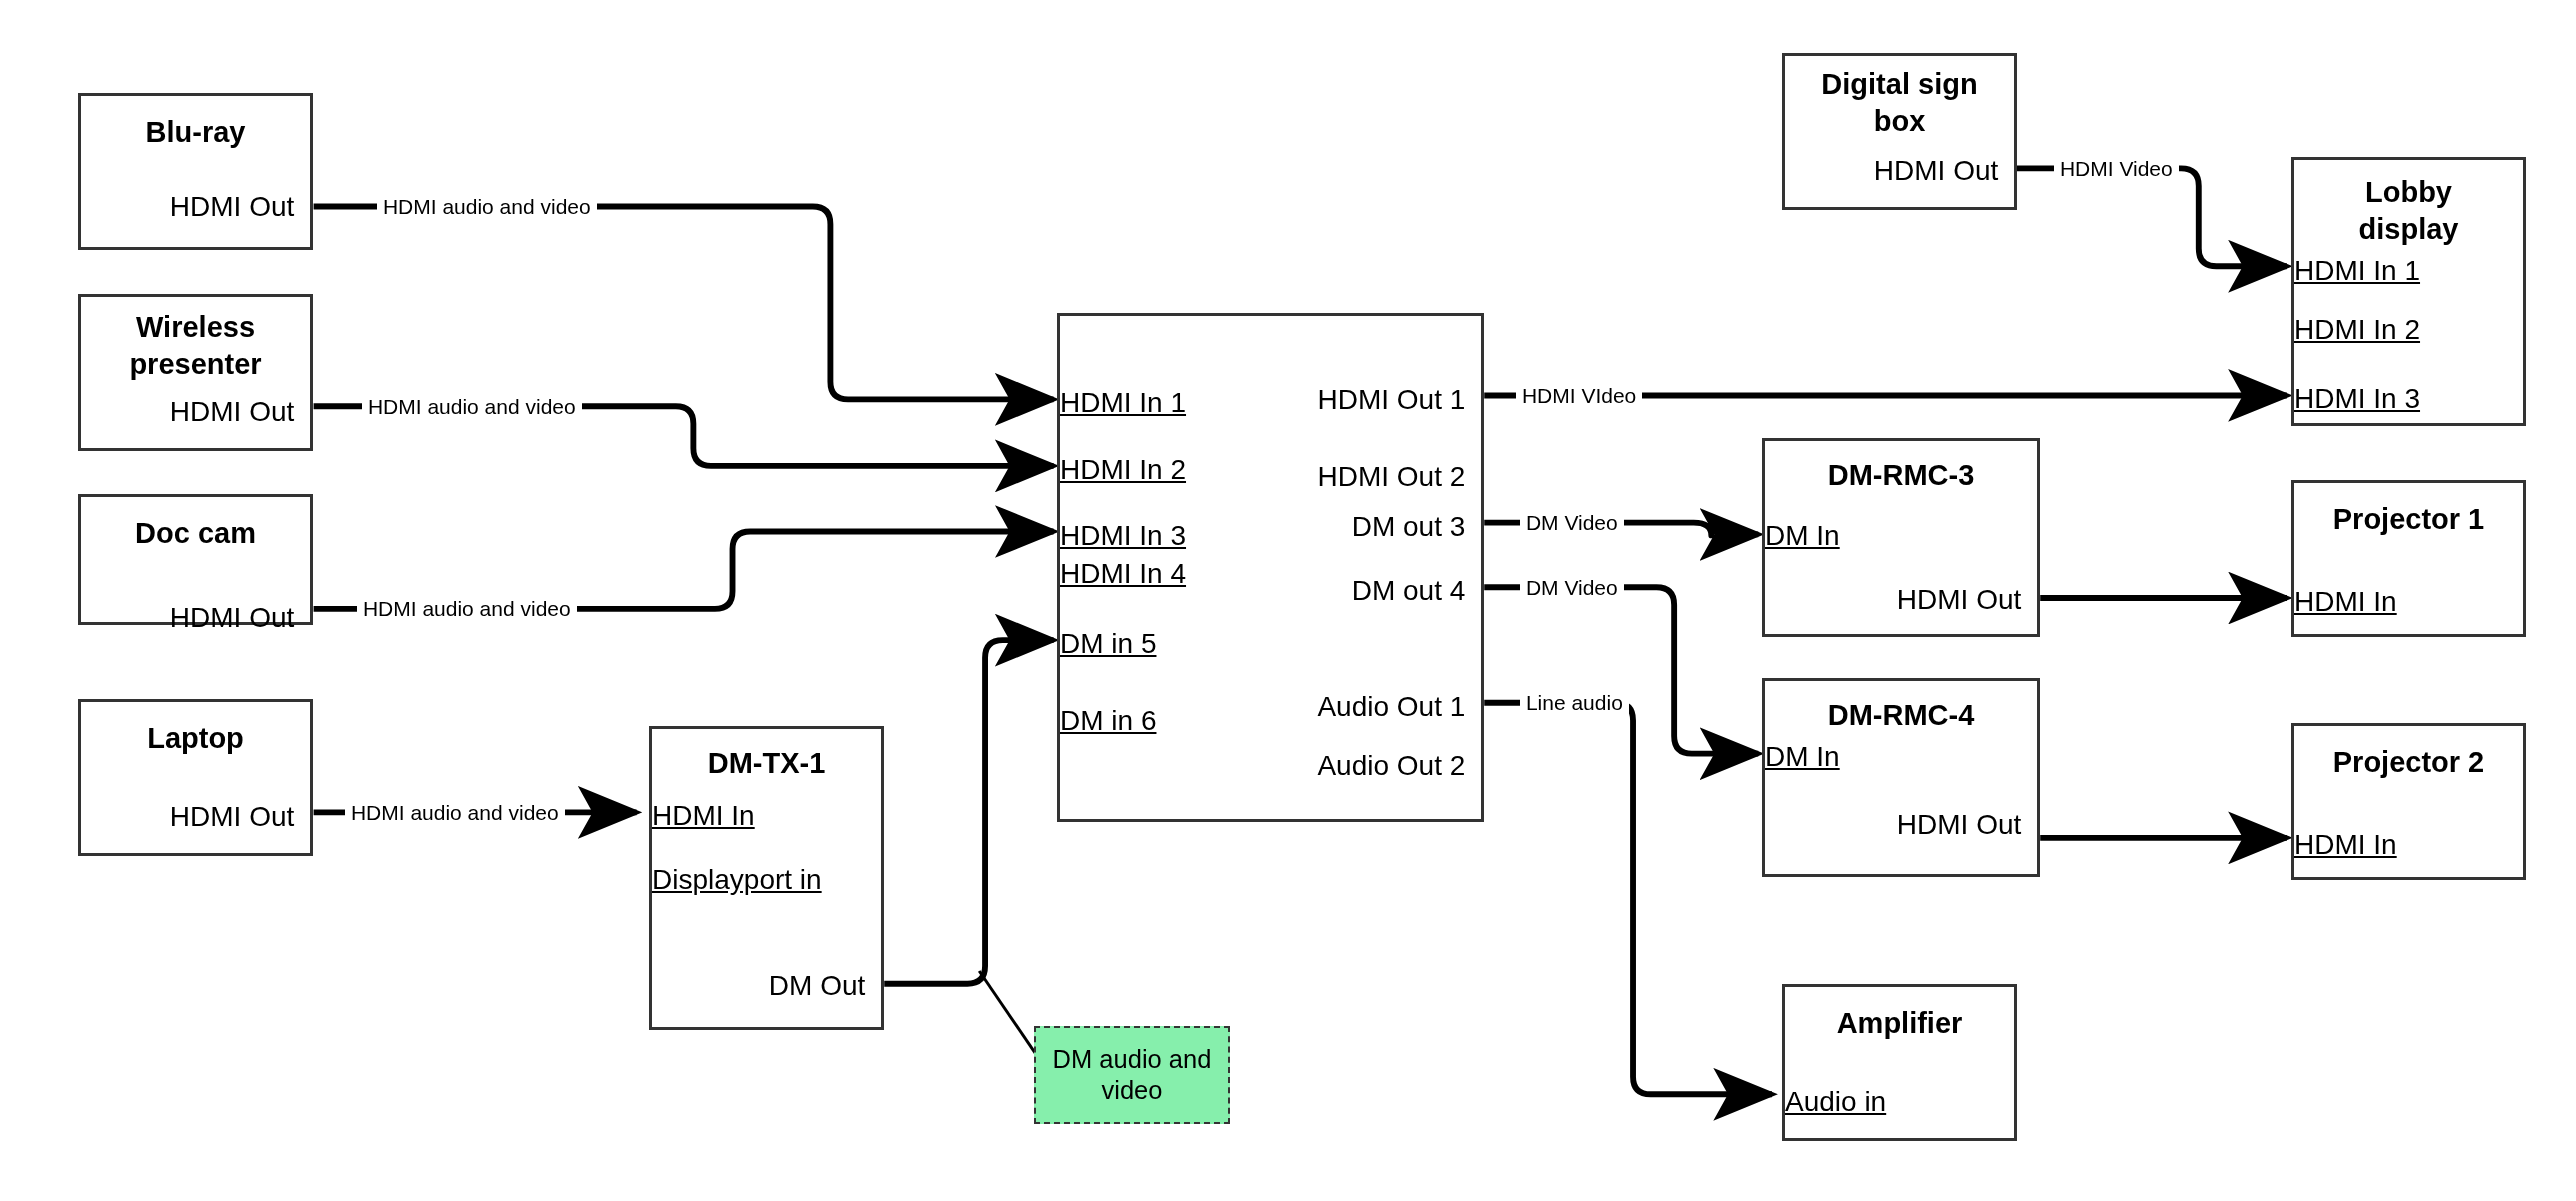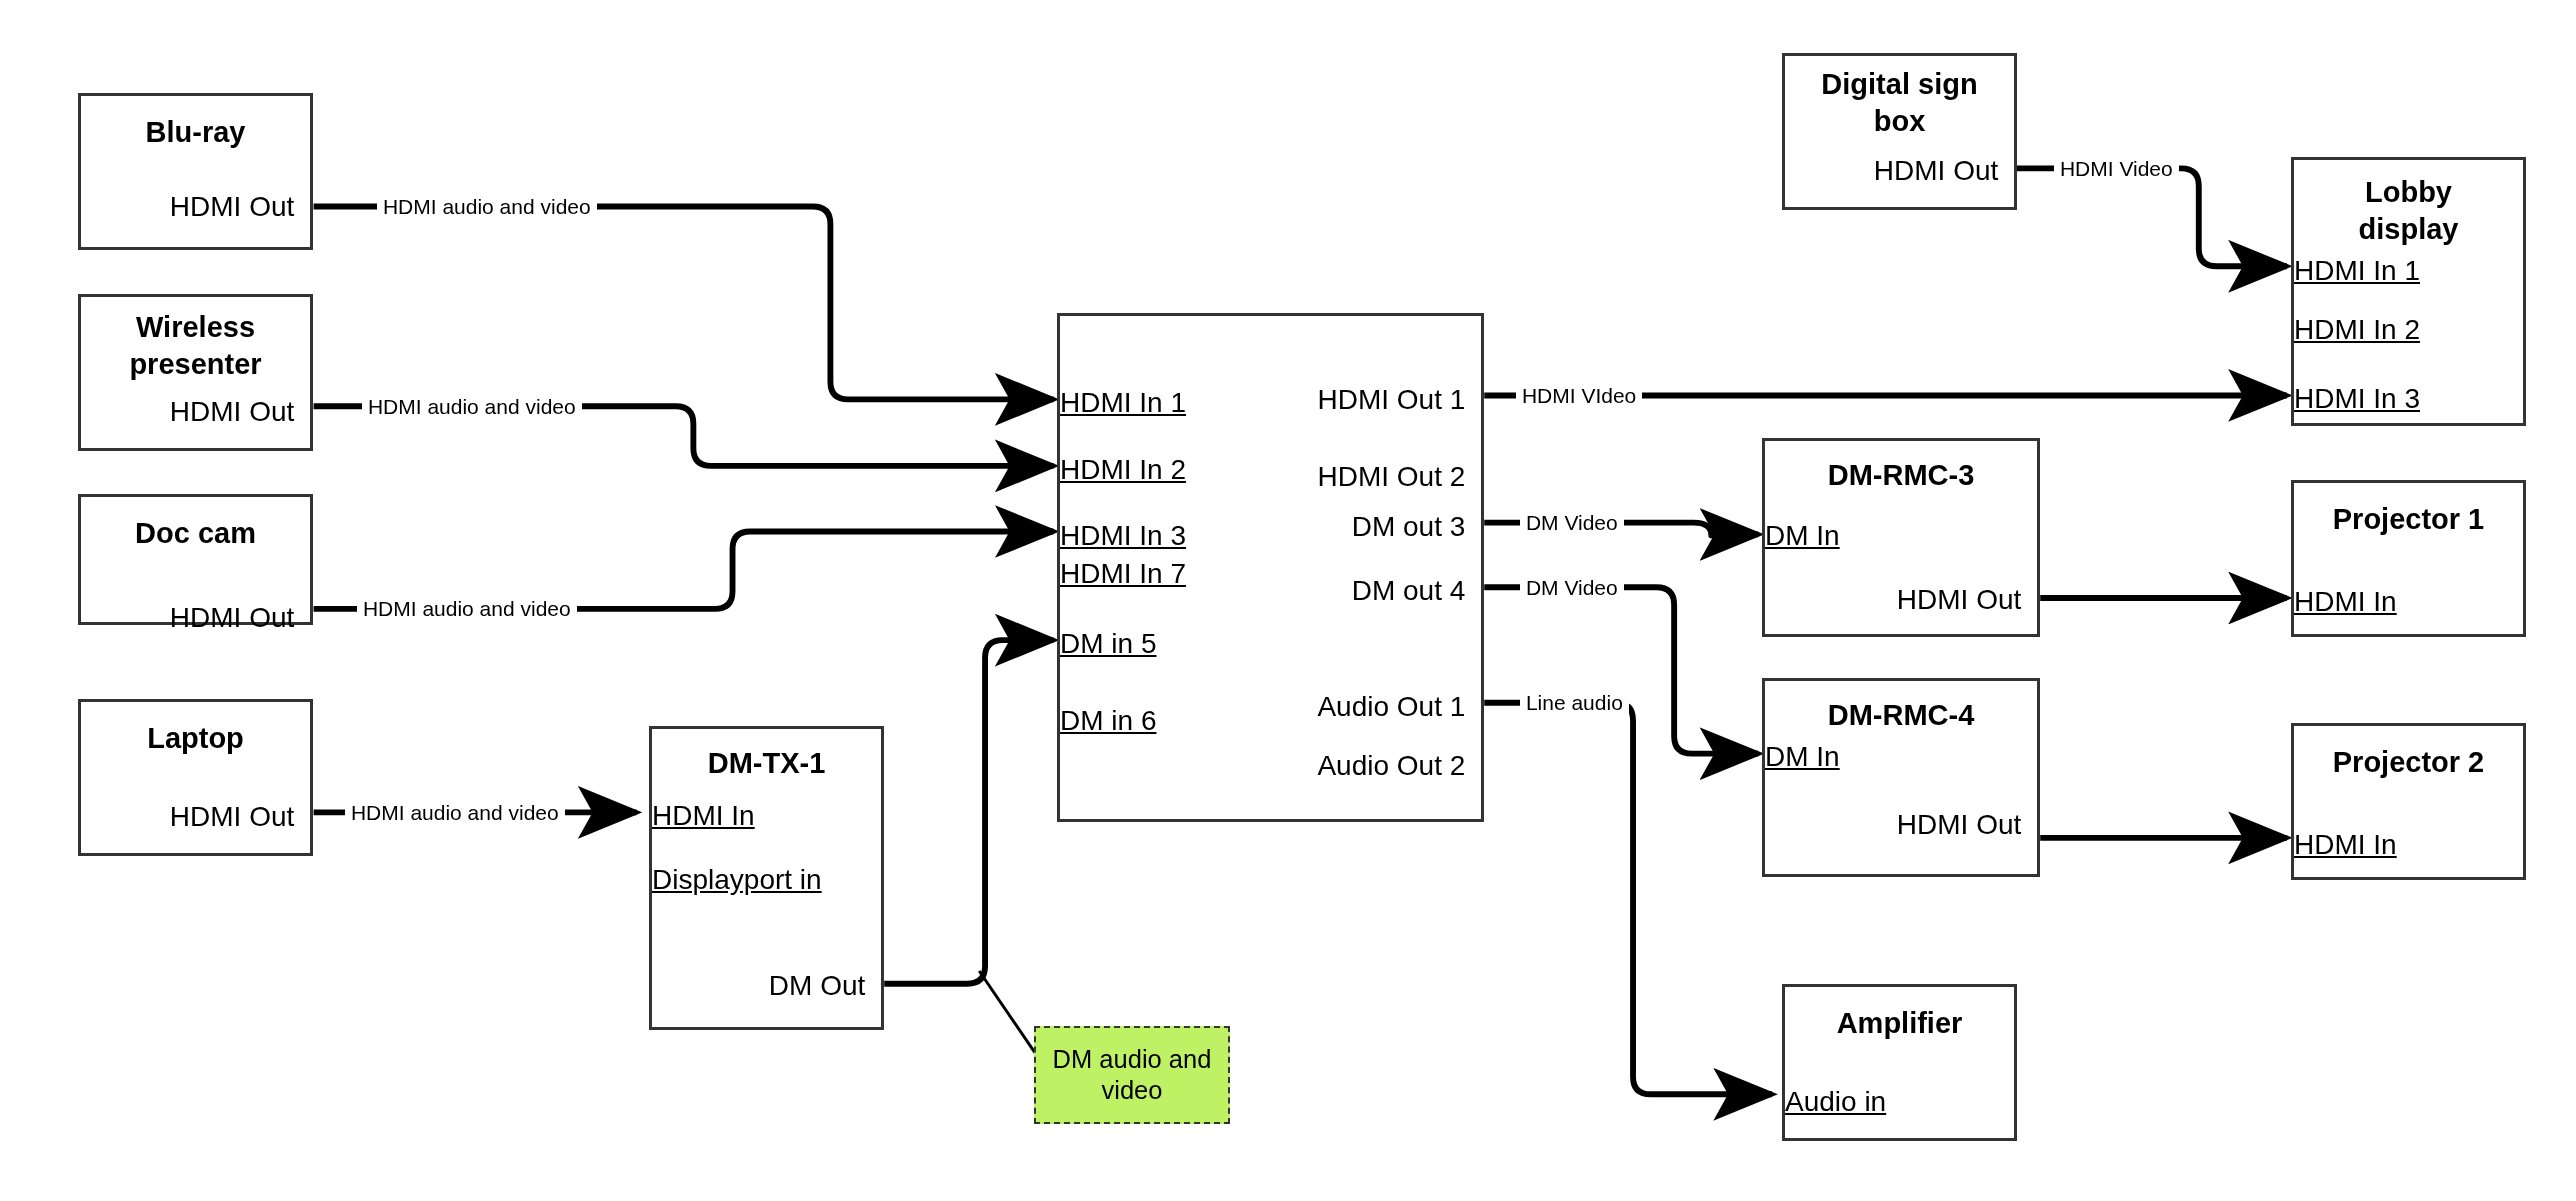--- a/index.html
+++ b/index.html
@@ -54,21 +54,21 @@
     color: #000000;
     background: #ffffff;
     white-space: nowrap;
     padding: 0 5.9px;
     text-align: center;
   }
   .callout {
     position: absolute;
     box-sizing: border-box;
     border: 2.9px dashed #333333;
-    background: #bef264;
+    background: #86efac;
     font-size: 25.5px;
     line-height: 31px;
     color: #000000;
     text-align: center;
     display: flex;
     align-items: center;
     justify-content: center;
     padding: 3.9px 7.8px;
   }
 </style>
@@ -138,21 +138,21 @@
     <div class="title" style="top:15.7px;">DM-TX-1</div>
     <div class="port left" style="top:70px;">HDMI In</div>
     <div class="port left" style="top:134px;">Displayport in</div>
     <div class="port right" style="top:240px;">DM Out</div>
   </div>
 
   <div class="node" style="left:1057px; top:313px; width:427px; height:509px;">
     <div class="port left" style="top:70px;">HDMI In 1</div>
     <div class="port left" style="top:137px;">HDMI In 2</div>
     <div class="port left" style="top:203px;">HDMI In 3</div>
-    <div class="port left" style="top:241px;">HDMI In 7</div>
+    <div class="port left" style="top:241px;">HDMI In 4</div>
     <div class="port left" style="top:311px;">DM in 5</div>
     <div class="port left" style="top:388px;">DM in 6</div>
     <div class="port right" style="top:67px;">HDMI Out 1</div>
     <div class="port right" style="top:144px;">HDMI Out 2</div>
     <div class="port right" style="top:194px;">DM out 3</div>
     <div class="port right" style="top:258px;">DM out 4</div>
     <div class="port right" style="top:374px;">Audio Out 1</div>
     <div class="port right" style="top:433px;">Audio Out 2</div>
   </div>
 

